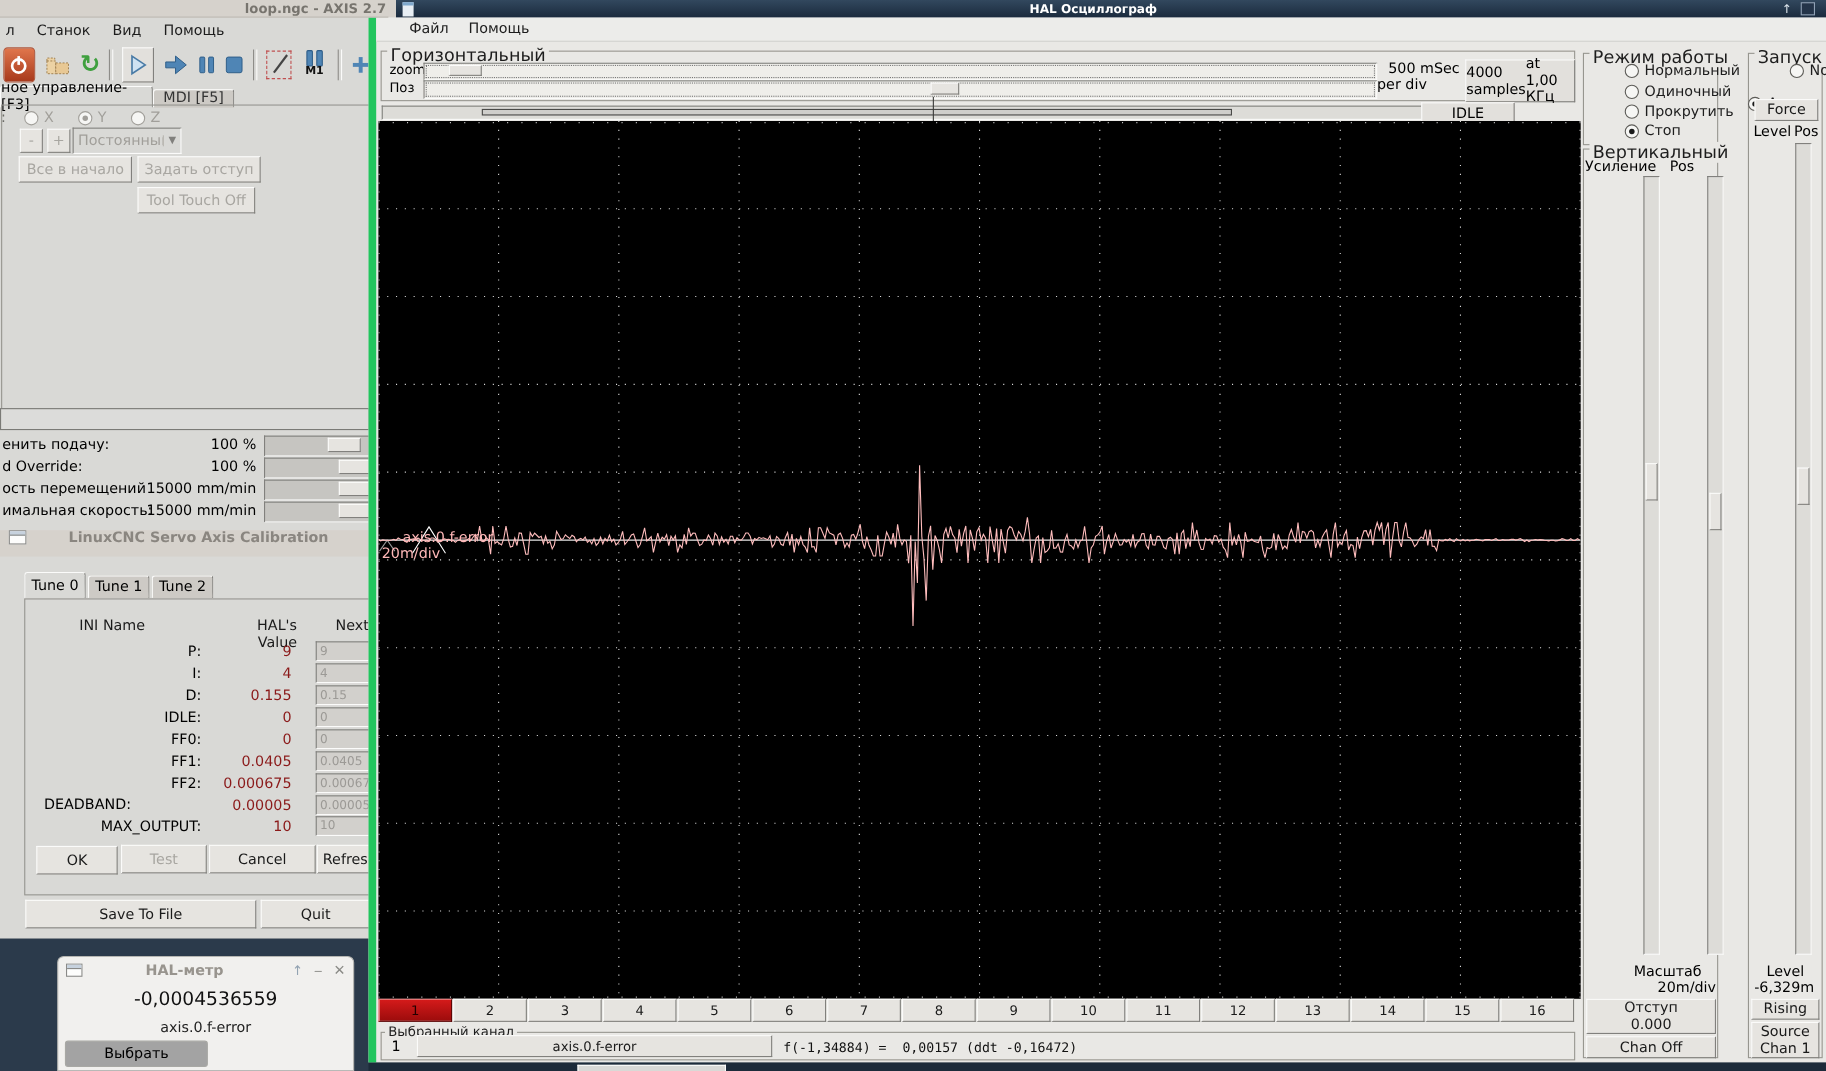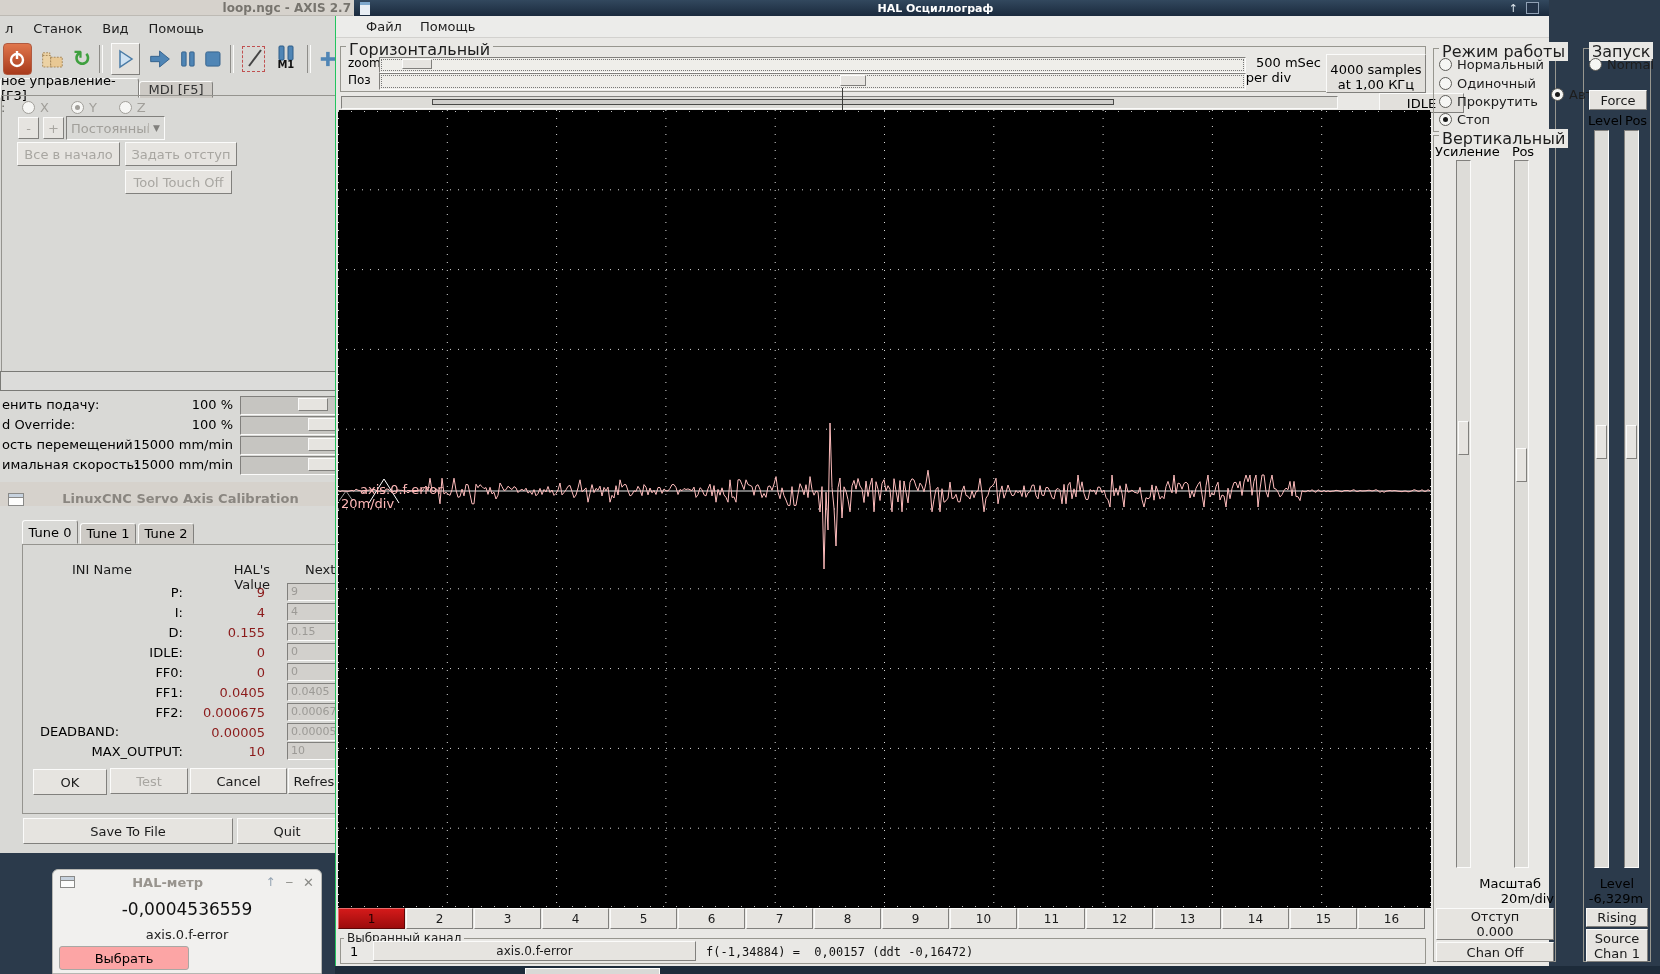--- a/index.html
+++ b/index.html
@@ -149,21 +149,21 @@
           <div class="slider-handle" style="position: absolute; left: 67px; top: 1px; width: 30px; height: 13px;"></div>
         </div>
       </div>
   </div>
 
   <div class="abs" style="left:0;top:0;width:353px;height:16px;background:#d6d2cc;z-index:6;display:flex;align-items:center;justify-content:flex-end;border-bottom:1px solid #bdbab4;box-sizing:border-box;">
     <span style="font-size:12px;font-weight:bold;color:#77746e;white-space:nowrap;padding-right:2px;">loop.ngc - AXIS 2.7</span>
   </div>
 
   <div class="abs" id="calib-window" style="left:0;top:480px;width:337px;height:373px;background:#d9d9d6;overflow:hidden;z-index:2;">
-    <div class="abs" style="left:0;top:2px;width:337px;height:24px;background:#d6d2cc;display:flex;align-items:flex-end;">
+    <div class="abs" style="left:0;top:2px;width:337px;height:24px;background:#d6d2cc;display:flex;align-items:flex-start;">
       <div class="winicon" style="width:16px;height:13px;margin-left:8px;"></div>
       <span style="flex:1;text-align:center;font-size:13px;font-weight:bold;color:#8a8680;">LinuxCNC Servo Axis Calibration</span>
     </div>
     <div class="abs" id="calib-tabs">
         <div class="abs" style="left: 22px; top: 40px; width: 56px; height: 24px; background: rgb(217, 217, 214); border-width: 1px; border-style: solid; border-image: initial; border-color: rgb(251, 251, 250) rgb(129, 128, 125) transparent rgb(251, 251, 250); border-radius: 3px 3px 0px 0px; display: flex; align-items: center; justify-content: center; font-size: 13px; box-sizing: border-box;">Tune 0</div>
         <div class="abs" style="left: 80px; top: 43px; width: 56px; height: 21px; background: rgb(205, 202, 197); border-width: 1px; border-style: solid; border-image: initial; border-color: rgb(251, 251, 250) rgb(129, 128, 125) transparent rgb(251, 251, 250); border-radius: 3px 3px 0px 0px; display: flex; align-items: center; justify-content: center; font-size: 13px; box-sizing: border-box;">Tune 1</div>
         <div class="abs" style="left: 138px; top: 43px; width: 56px; height: 21px; background: rgb(205, 202, 197); border-width: 1px; border-style: solid; border-image: initial; border-color: rgb(251, 251, 250) rgb(129, 128, 125) transparent rgb(251, 251, 250); border-radius: 3px 3px 0px 0px; display: flex; align-items: center; justify-content: center; font-size: 13px; box-sizing: border-box;">Tune 2</div>
       </div>
     <div class="abs" style="left:22px;top:64px;width:314px;height:268px;border:1px solid #95948f;"></div>
     <div class="abs" style="left:72px;top:82px;font-size:13px;color:#1a1a1a;">INI Name</div>
@@ -214,26 +214,26 @@
     <div style="height:24px;display:flex;align-items:center;">
       <div class="winicon" style="width:15px;height:12px;margin-left:7px;"></div>
       <span style="flex:1;text-align:center;font-size:13px;font-weight:bold;color:#98948e;">HAL-метр</span>
       <span style="color:#93a3b2;font-size:12px;padding:0 5px;">↑</span>
       <span style="color:#8a8a86;font-size:12px;padding:0 5px;">‒</span>
       <span style="color:#8a8a86;font-size:13px;padding:0 7px 0 5px;">✕</span>
     </div>
     <div style="text-align:center;font-size:17px;color:#111;margin-top:5px;">-0,0004536559</div>
     <div style="text-align:center;font-size:13px;color:#222;margin-top:8px;">axis.0.f-error</div>
     <div id="halmeter-buttons">
-        <div class="abs" style="left: 6px; top: 76px; width: 128px; height: 22px; background: #fca5a5; border: 1px solid rgb(168, 168, 164); border-radius: 3px; display: flex; align-items: center; justify-content: center; font-size: 13px;">Выбрать</div>
+        <div class="abs" style="left: 6px; top: 76px; width: 128px; height: 22px; background: #a3a3a3; border: 1px solid rgb(168, 168, 164); border-radius: 3px; display: flex; align-items: center; justify-content: center; font-size: 13px;">Выбрать</div>
         <div class="abs" style="left: 144px; top: 76px; width: 118px; height: 22px; background: rgb(251, 250, 248); border: 1px solid rgb(168, 168, 164); border-radius: 3px; display: flex; align-items: center; justify-content: center; font-size: 13px; margin-top: 40px;">Выход</div>
       </div>
   </div>
 
-  <div class="abs" id="osc-window" style="left:335px;top:0;width:1214px;height:966px;background:#e9e8e5;border-left:1px solid #22c55e;box-sizing:border-box;z-index:2;">
+  <div class="abs" id="osc-window" style="left:335px;top:0;width:1325px;height:966px;background:#e9e8e5;border-left:7px solid #22c55e;box-sizing:border-box;z-index:2;padding-left:32px;">
 
     <div class="abs" style="left:18px;top:0;right:0;height:16px;background:linear-gradient(#32485e,#1a2a3d);display:flex;align-items:center;">
       <div style="width:10px;height:10px;background:#e8eef4;border-top:3px solid #7fa8cc;margin-left:6px;"></div>
       <span style="flex:1;text-align:center;font-size:11px;font-weight:bold;color:#fff;">HAL Осциллограф</span>
       <span style="color:#dfe7ee;font-size:11px;padding:0 8px;">↑</span>
       <div style="width:11px;height:10px;background:#243449;border:1px solid #90a1b5;margin-right:10px;"></div>
     </div>
     <div class="abs" style="left:0;top:0;width:18px;height:16px;background:#d6d2cc;"></div>
 
     <div class="abs" id="osc-menubar" style="left:0;top:16px;width:100%;height:22px;background:#ececea;border-bottom:1px solid #d2d1ce;display:flex;align-items:center;gap:14px;padding-left:28px;box-sizing:border-box;">
@@ -246,30 +246,30 @@
     <div class="abs" style="left:12px;top:56px;font-size:12px;">zoom</div>
     <div class="abs sunken" style="left:43px;top:57px;width:865px;height:14px;background:#efeeea;outline:1px dotted #777;outline-offset:-3px;">
       <div class="slider-handle" style="position:absolute;left:22px;top:1px;width:30px;height:10px;"></div>
     </div>
     <div class="abs" style="left:12px;top:73px;font-size:12px;">Поз</div>
     <div class="abs sunken" style="left:43px;top:73px;width:865px;height:15px;background:#efeeea;outline:1px dotted #777;outline-offset:-3px;">
       <div class="slider-handle" style="position:absolute;left:460px;top:1px;width:26px;height:11px;"></div>
     </div>
     <div class="abs" style="left:880px;top:55px;width:105px;text-align:right;font-size:13px;">500 mSec</div>
     <div class="abs" style="left:880px;top:70px;width:105px;text-align:center;font-size:13px;">per div</div>
-    <div class="abs raised" style="left:990px;top:54px;width:98px;height:37px;display:flex;flex-direction:column;align-items:center;justify-content:flex-end;font-size:13px;">
+    <div class="abs raised" style="left:990px;top:54px;width:98px;height:37px;display:flex;flex-direction:row;align-items:center;justify-content:center;font-size:13px;">
       <span>4000 samples</span>
       <span>at 1,00 КГц</span>
     </div>
 
     <div class="abs sunken" style="left:5px;top:96px;width:995px;height:11px;background:#dddcd8;">
       <div style="position:absolute;left:90px;top:2px;width:680px;height:4px;border:1px solid #4a4a48;background:#cfcecb;"></div>
     </div>
     <div class="abs" style="left:506px;top:88px;width:1px;height:22px;background:#3a3a38;"></div>
-    <div class="abs raised" style="left:1043px;top:93px;width:83px;height:18px;display:flex;align-items:center;justify-content:center;">
+    <div class="abs raised" style="left:950px;top:93px;width:83px;height:18px;display:flex;align-items:center;justify-content:center;">
       <span style="font-size:13px;">IDLE</span>
     </div>
 
     <div class="abs" id="scope-screen" style="left:2px;top:110px;width:1093px;height:798px;background:#000;">
       <svg id="scope-svg" width="1093" height="798" style="position:absolute;left:0;top:0;">
           <line x1="0" y1="381" x2="1093" y2="381" stroke="#e8e8e8" stroke-width="1"></line>
           <line x1="0" y1="796.5" x2="1093" y2="796.5" stroke="#bfbfbf" stroke-width="1" stroke-dasharray="1 12"></line>
           <line x1="0" y1="1.5" x2="1093" y2="1.5" stroke="#bfbfbf" stroke-width="1" stroke-dasharray="1 12"></line>
           <line x1="1092.5" y1="0" x2="1092.5" y2="798" stroke="#d8d8d8" stroke-width="1" stroke-dasharray="1 7"></line>
           <line x1="0.5" y1="0" x2="0.5" y2="798" stroke="#d8d8d8" stroke-width="1" stroke-dasharray="1 7"></line>

